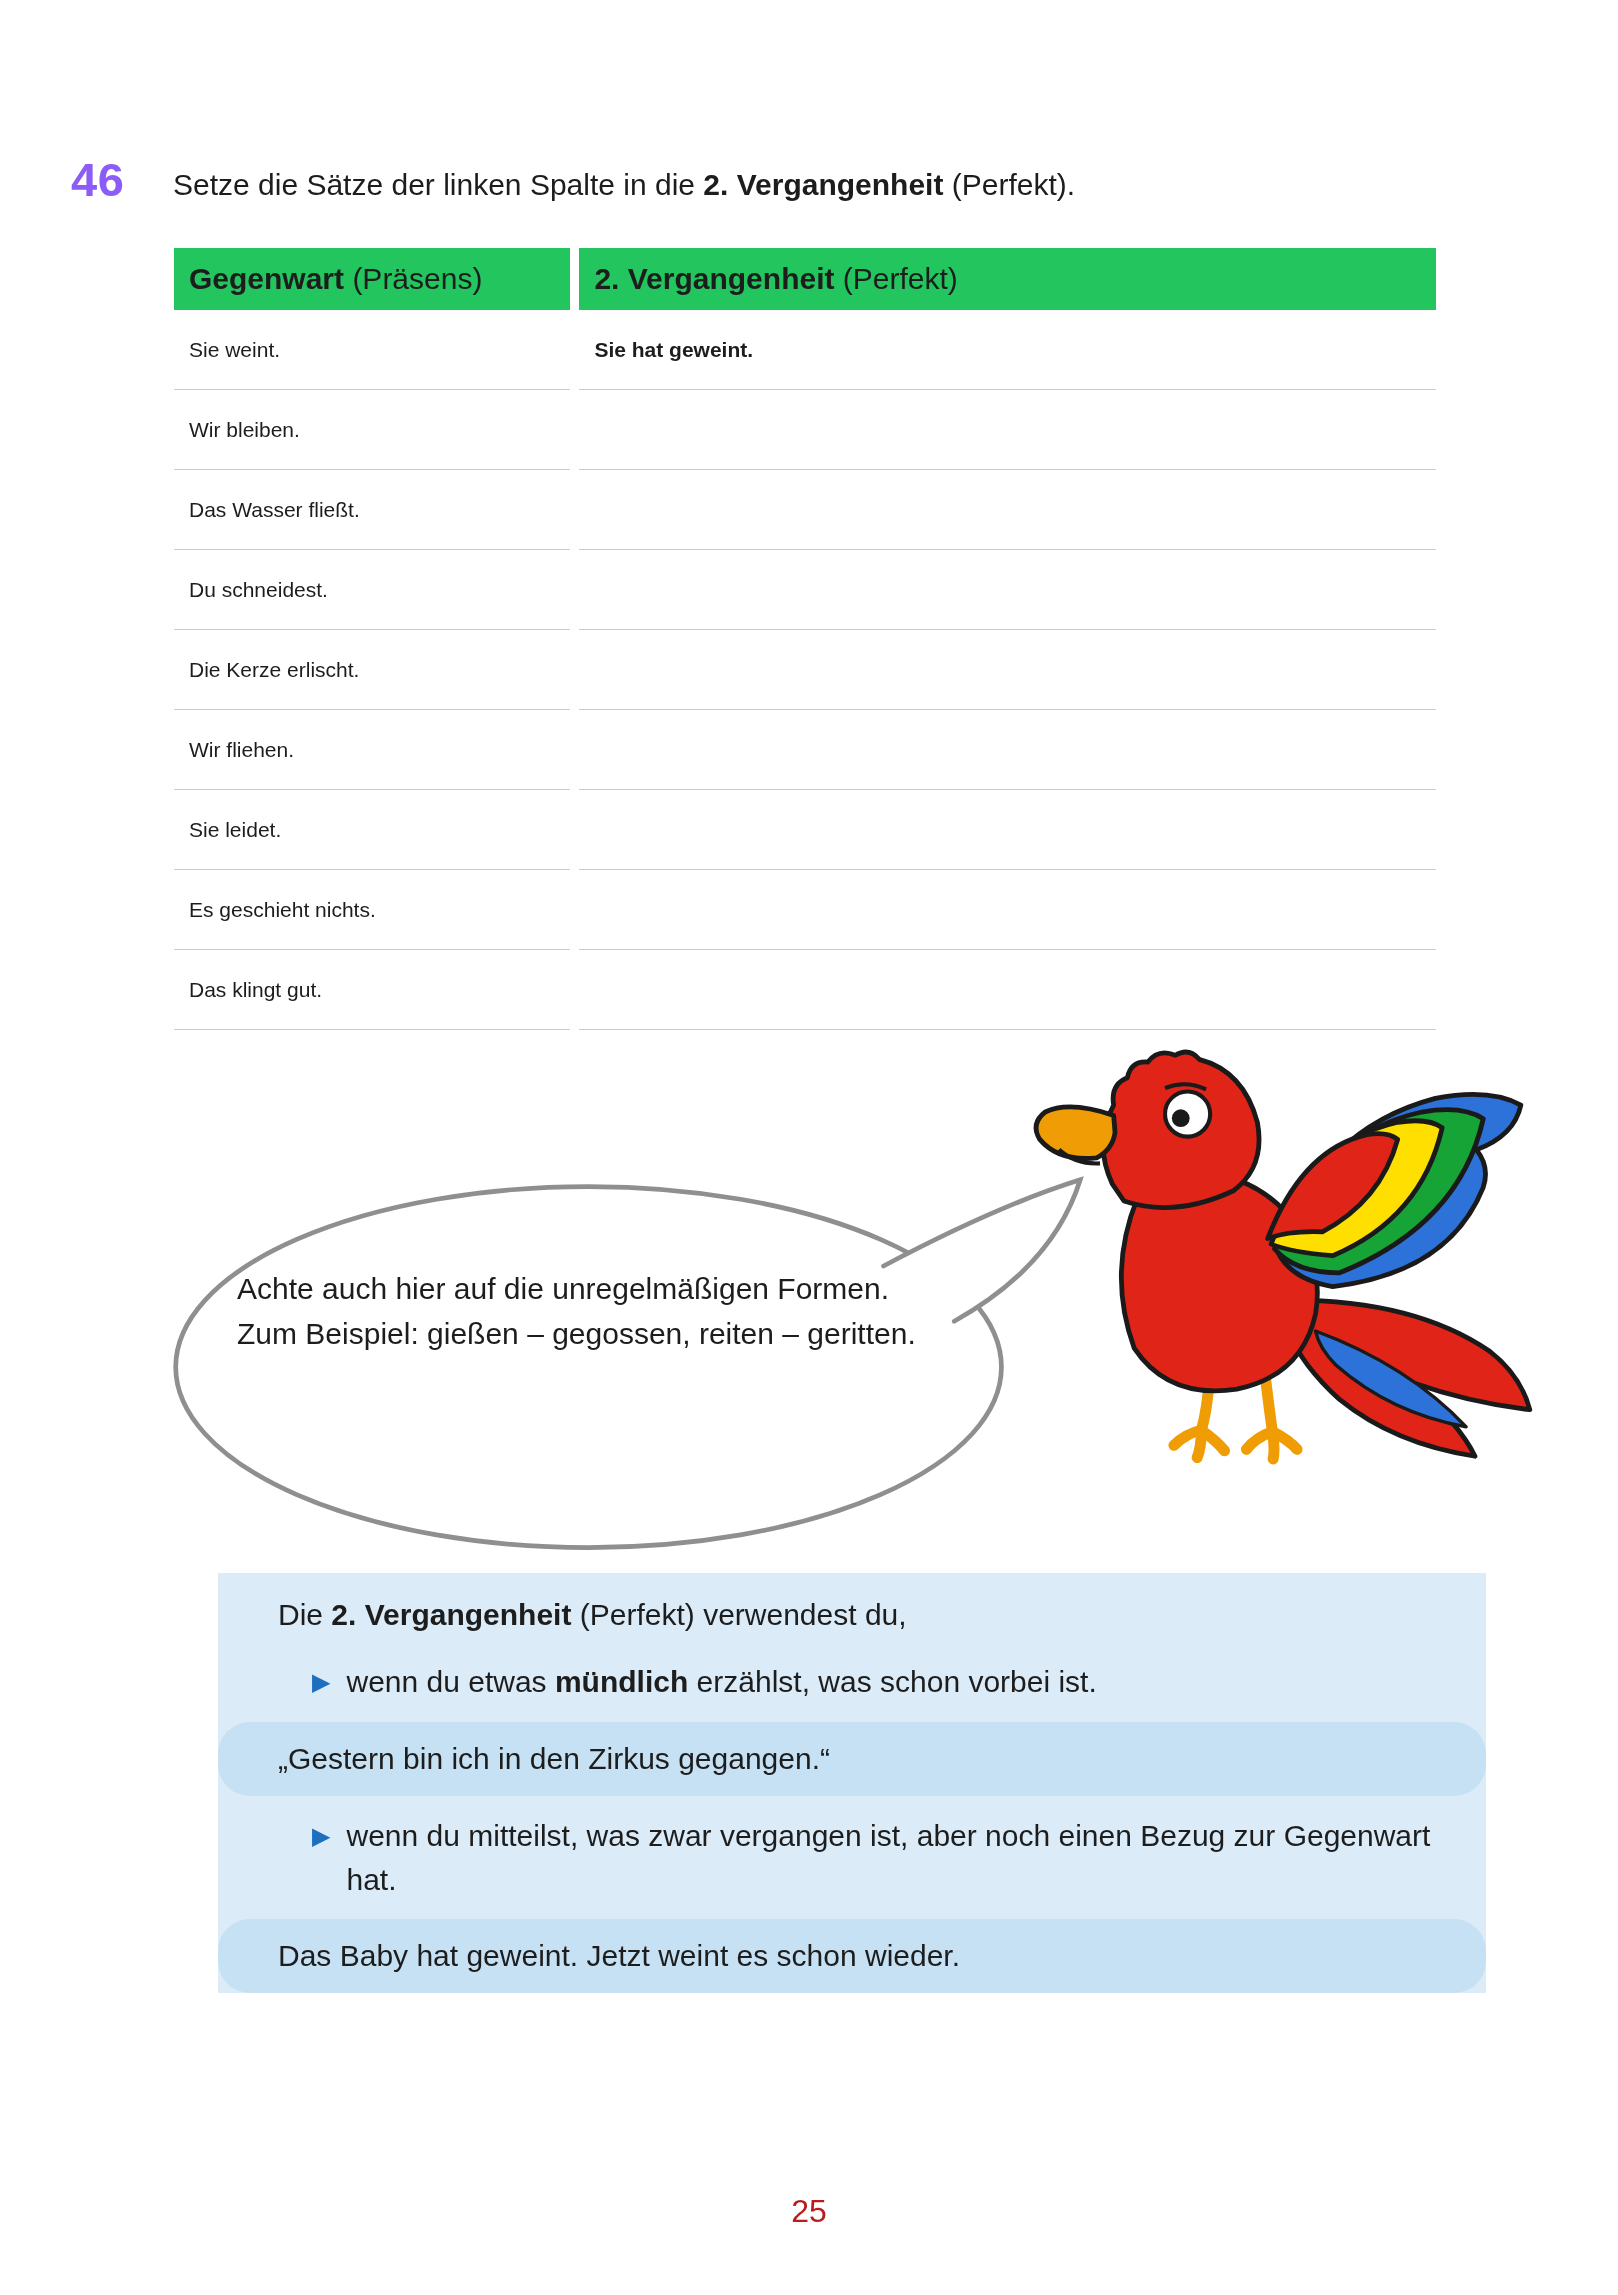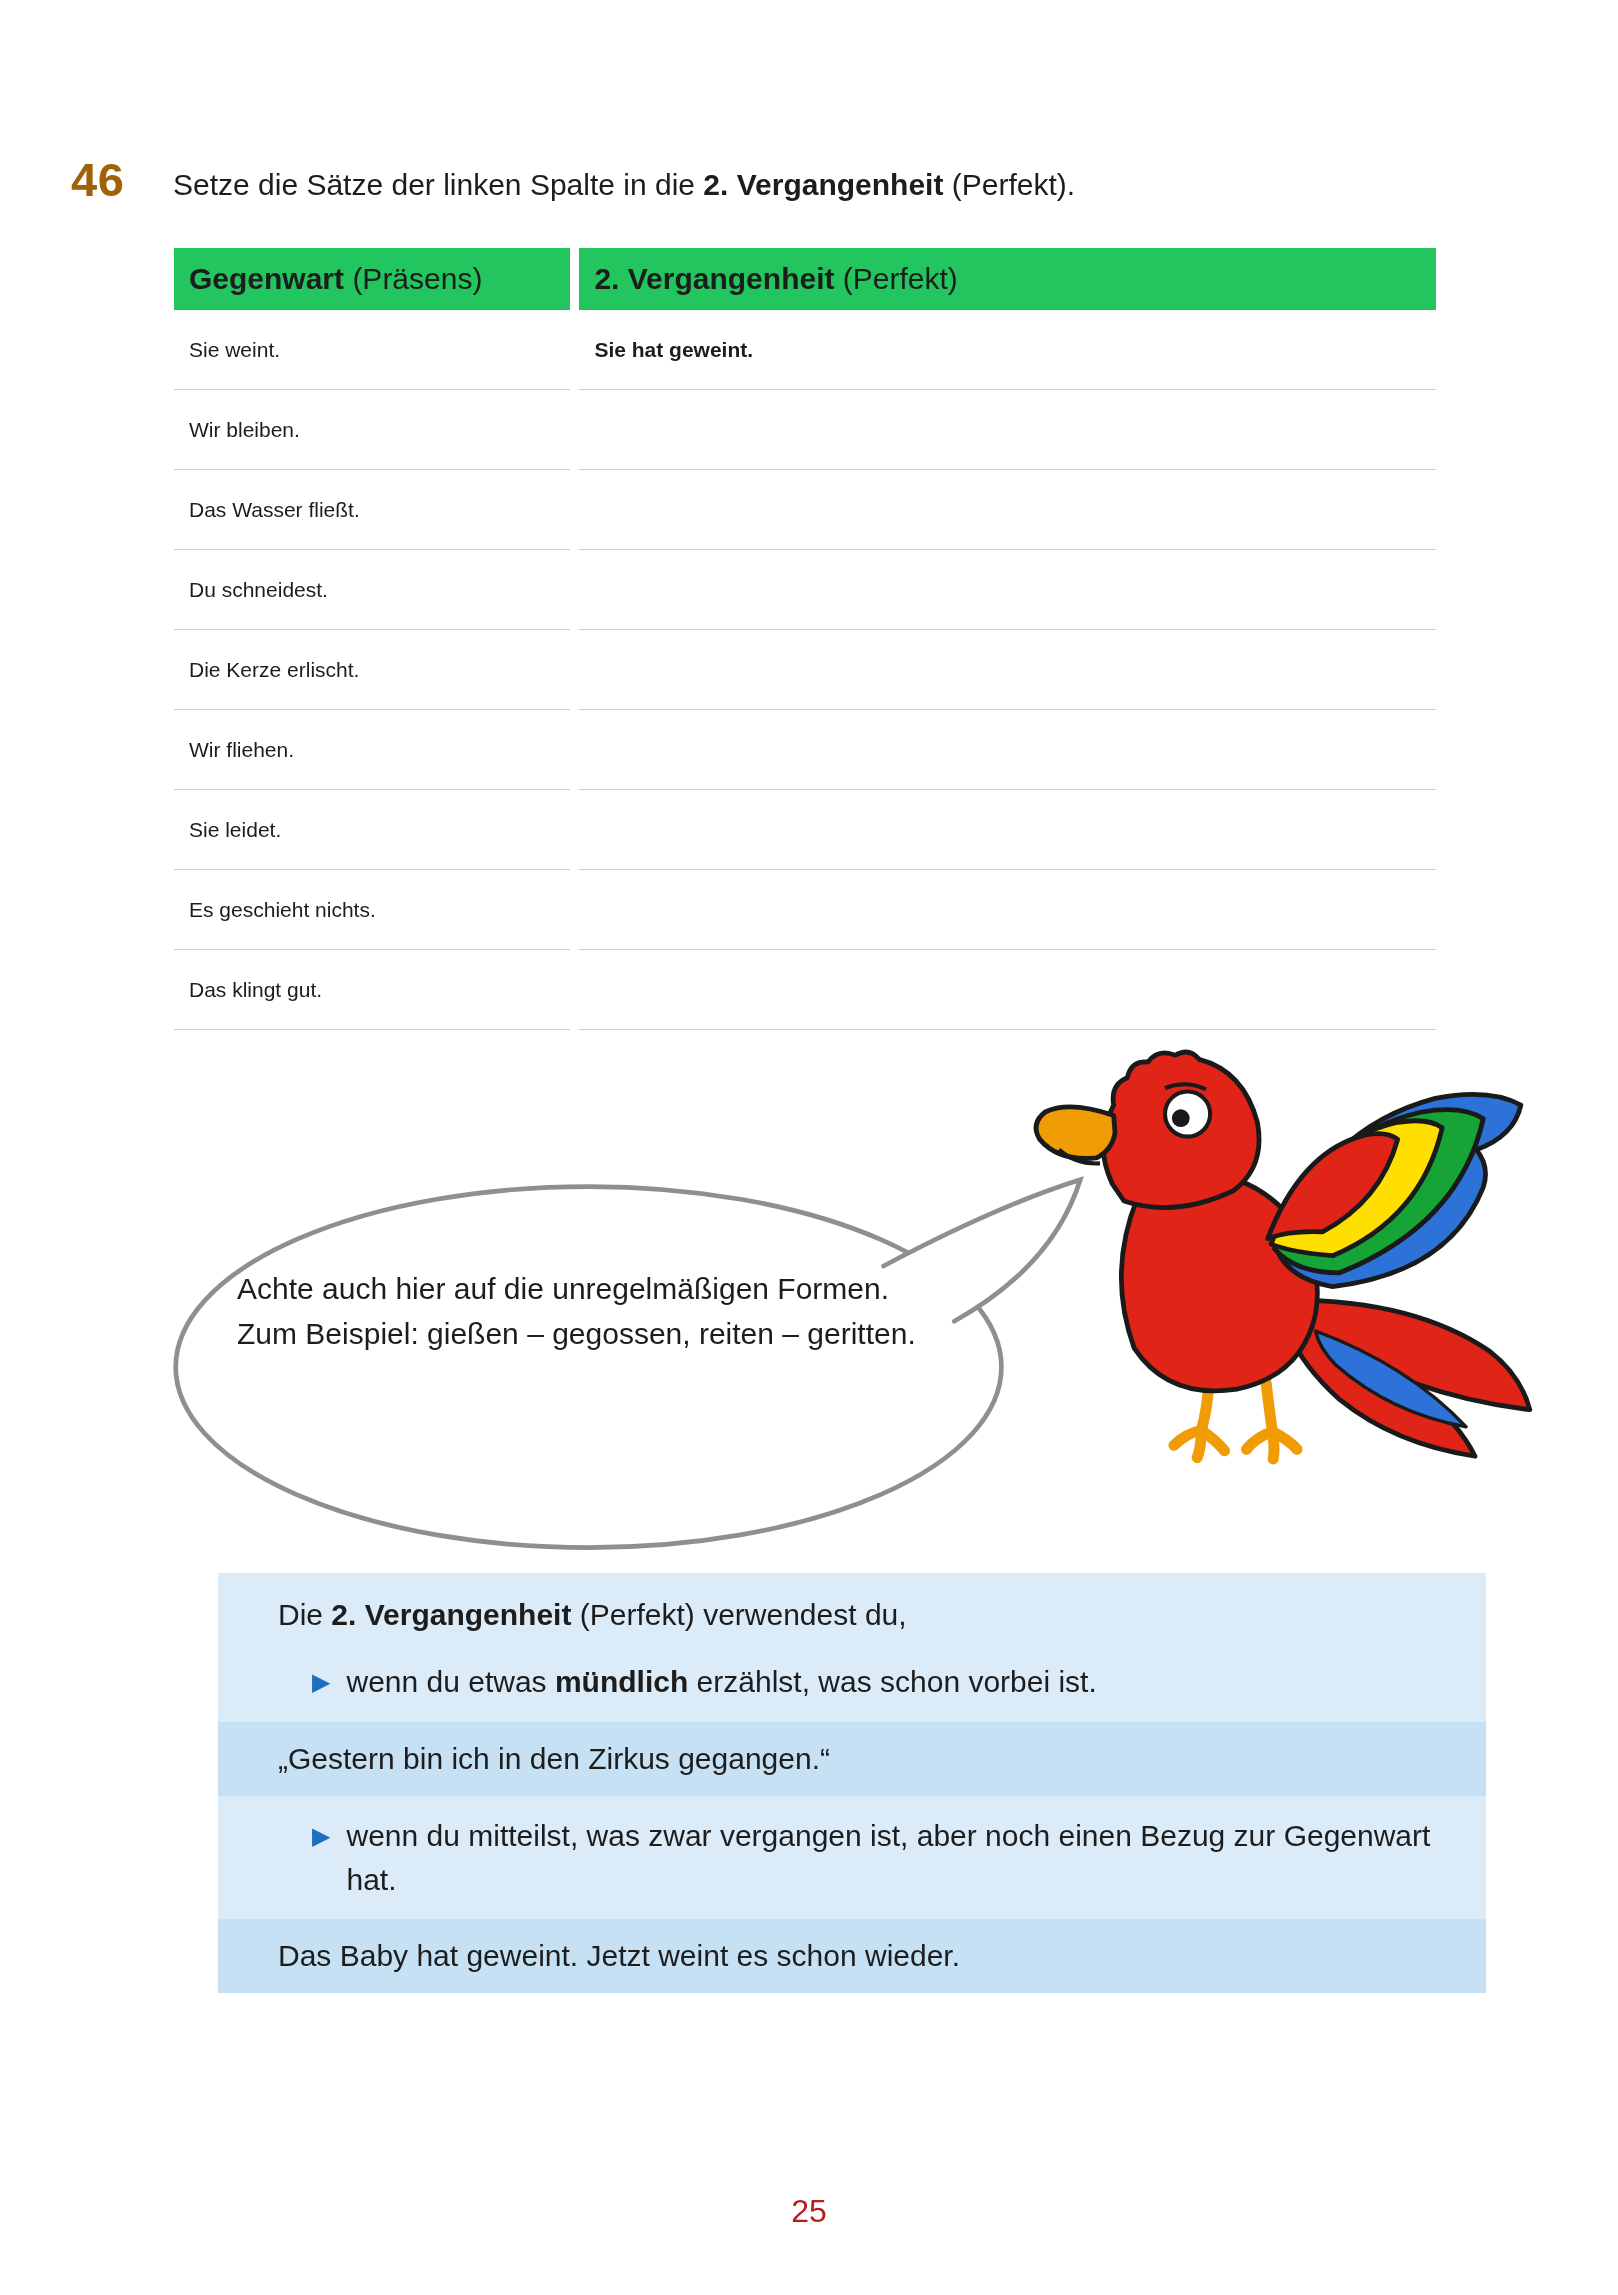--- a/index.html
+++ b/index.html
@@ -9,21 +9,21 @@
     width:1618px; height:2295px;
     background:#ffffff;
     font-family:"Liberation Sans", sans-serif;
     color:#1d1d1d;
     overflow:hidden;
   }
 
   
   .exnum {
     position:absolute; left:71px; top:152px;
-    font-size:47px; font-weight:bold; color:#a16207;
+    font-size:47px; font-weight:bold; color:#8b5cf6;
     letter-spacing:0.7px;
   }
   .instruction {
     position:absolute; left:173px; top:164px;
     font-size:30px; line-height:1.4; width:1248px;
   }
   .b { font-weight:bold; }
 
   
   .table {
@@ -67,20 +67,21 @@
     align-items:flex-start;
   }
   .ib-arrow {
     color:#1e6fbe; font-size:24px; line-height:1.85; flex:0 0 auto;
   }
   .ib-band {
     background:#c6e1f3;
     margin-left:-60px; margin-right:-27px;
     padding:15px 13px 15px 60px;
     margin-bottom:17.5px;
+    border-radius:32px;
   }
   .ib-band:last-child { margin-bottom:0; }
 
   
   .pagenum {
     position:absolute; left:0; top:2193px; width:100%;
     text-align:center; font-size:32px; color:#b91c1c;
   }
 </style>
 </head>

